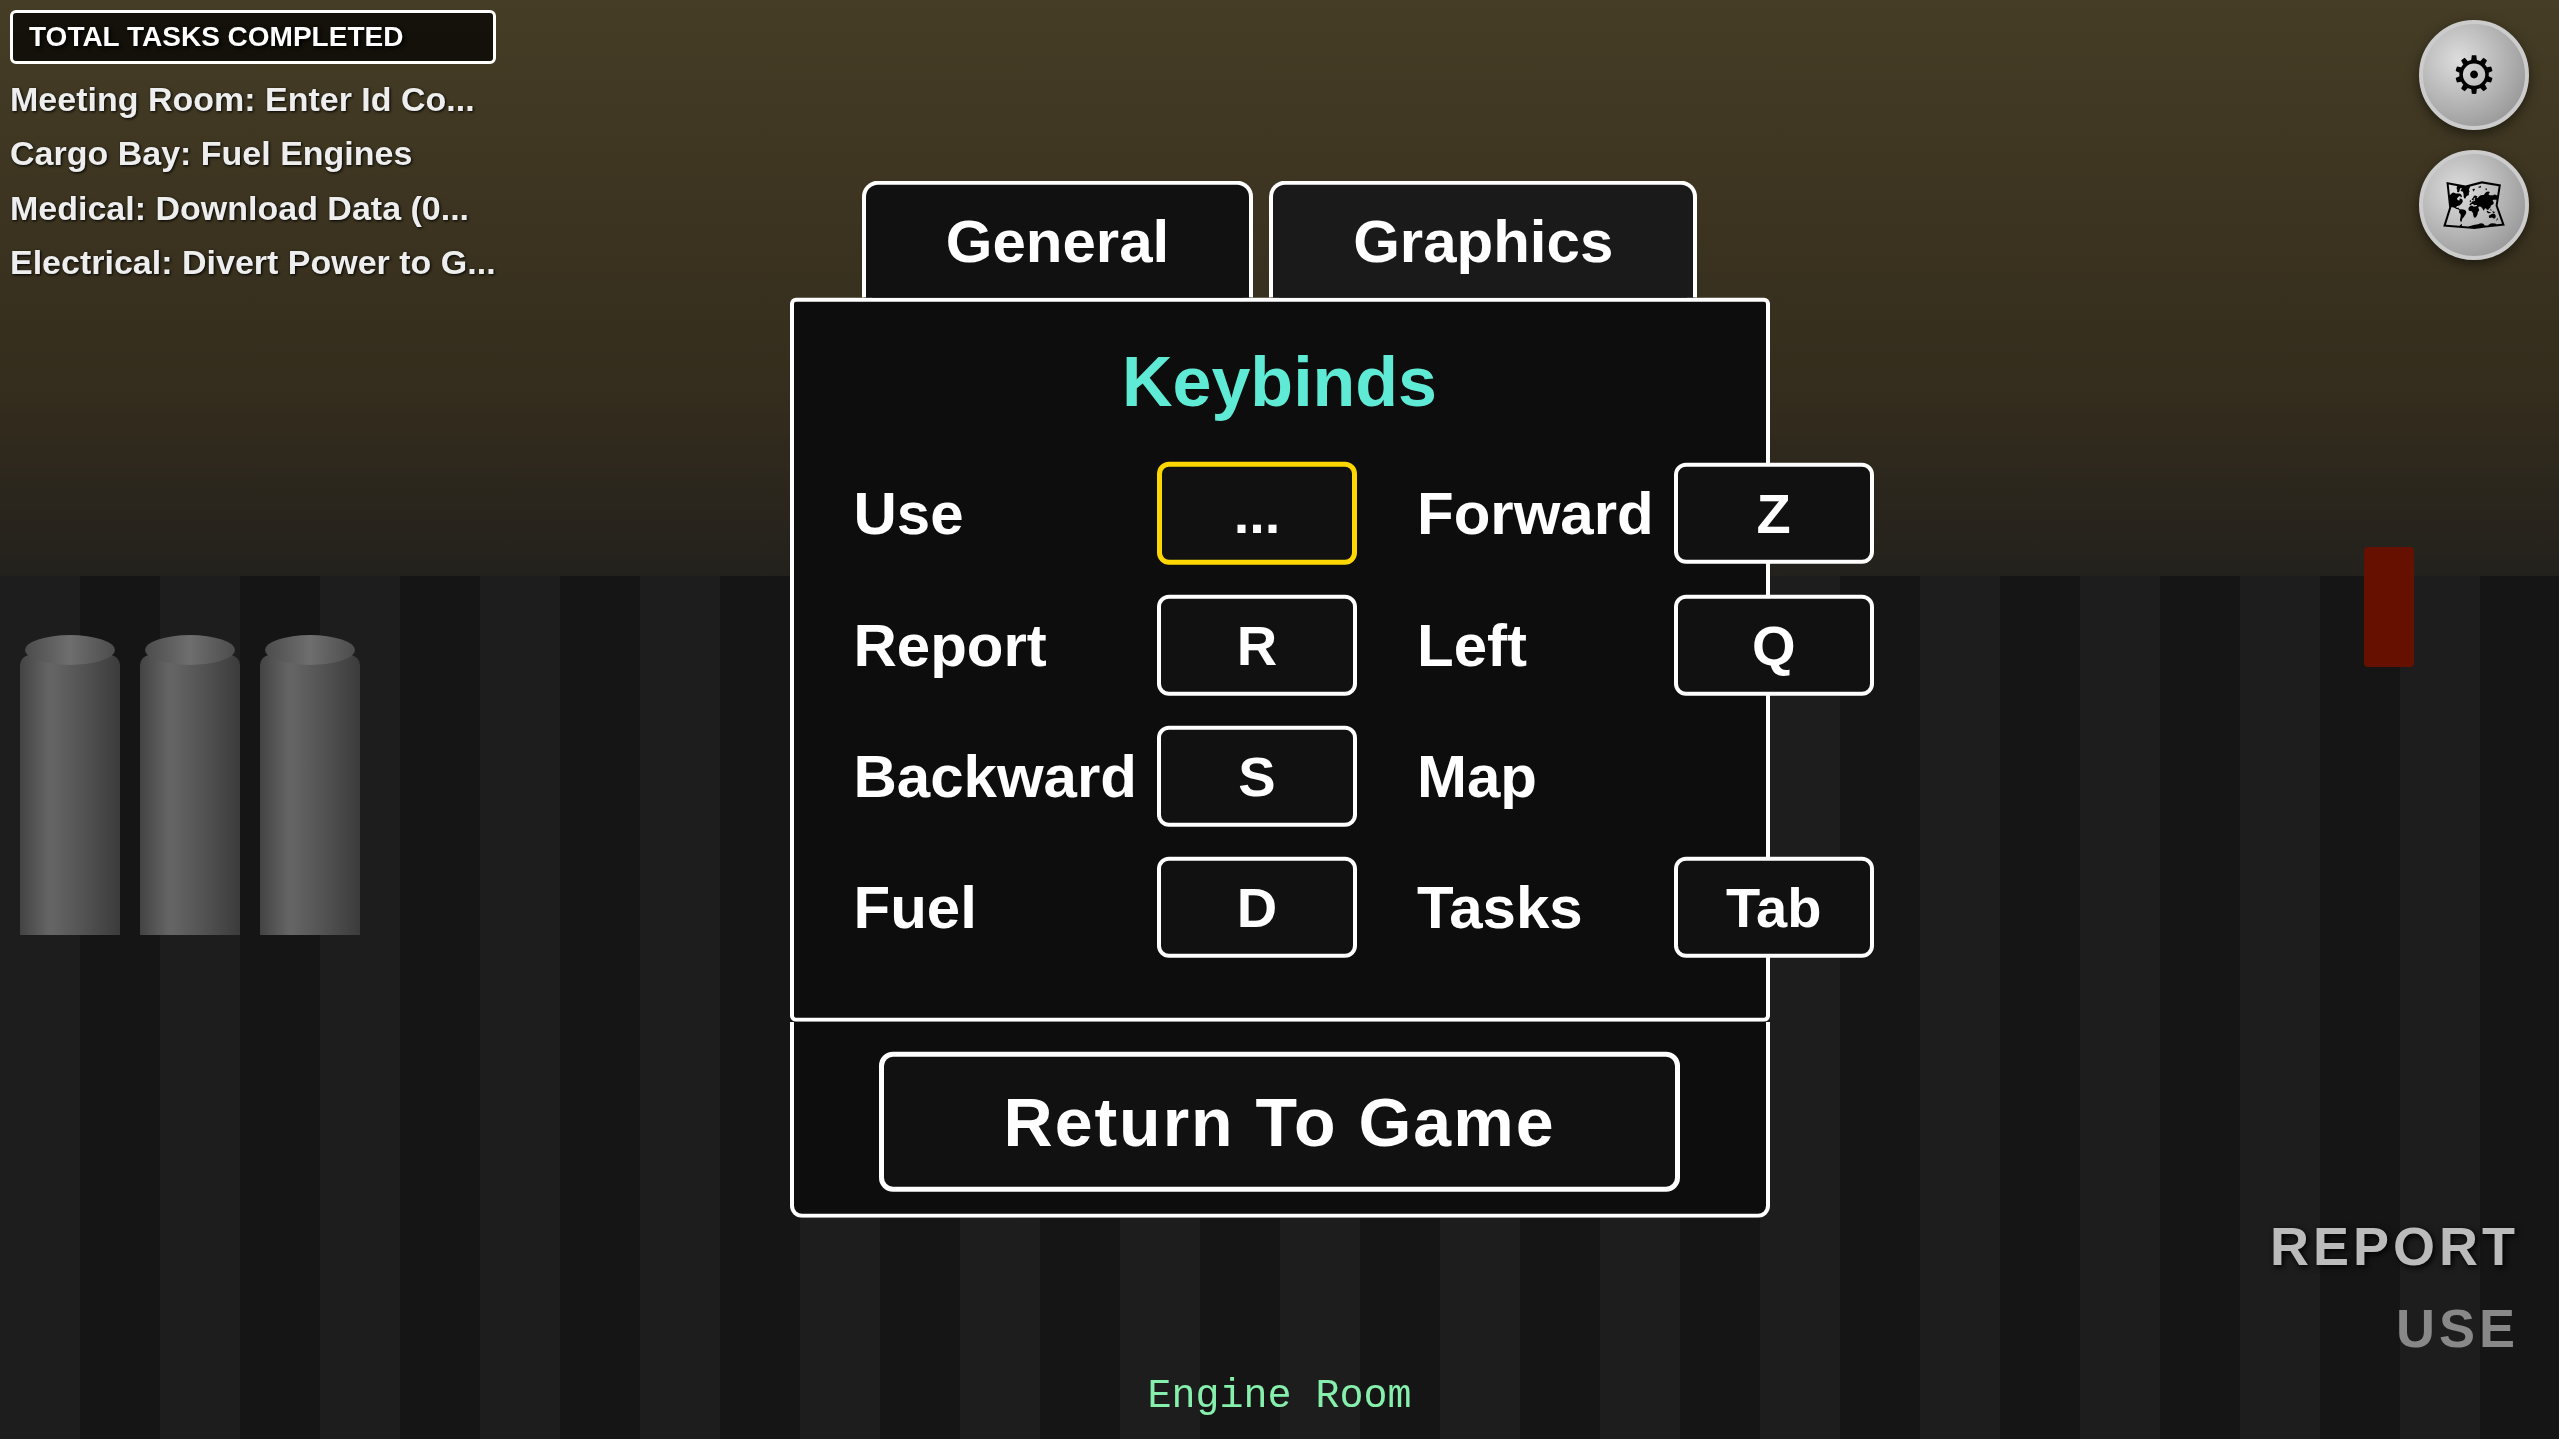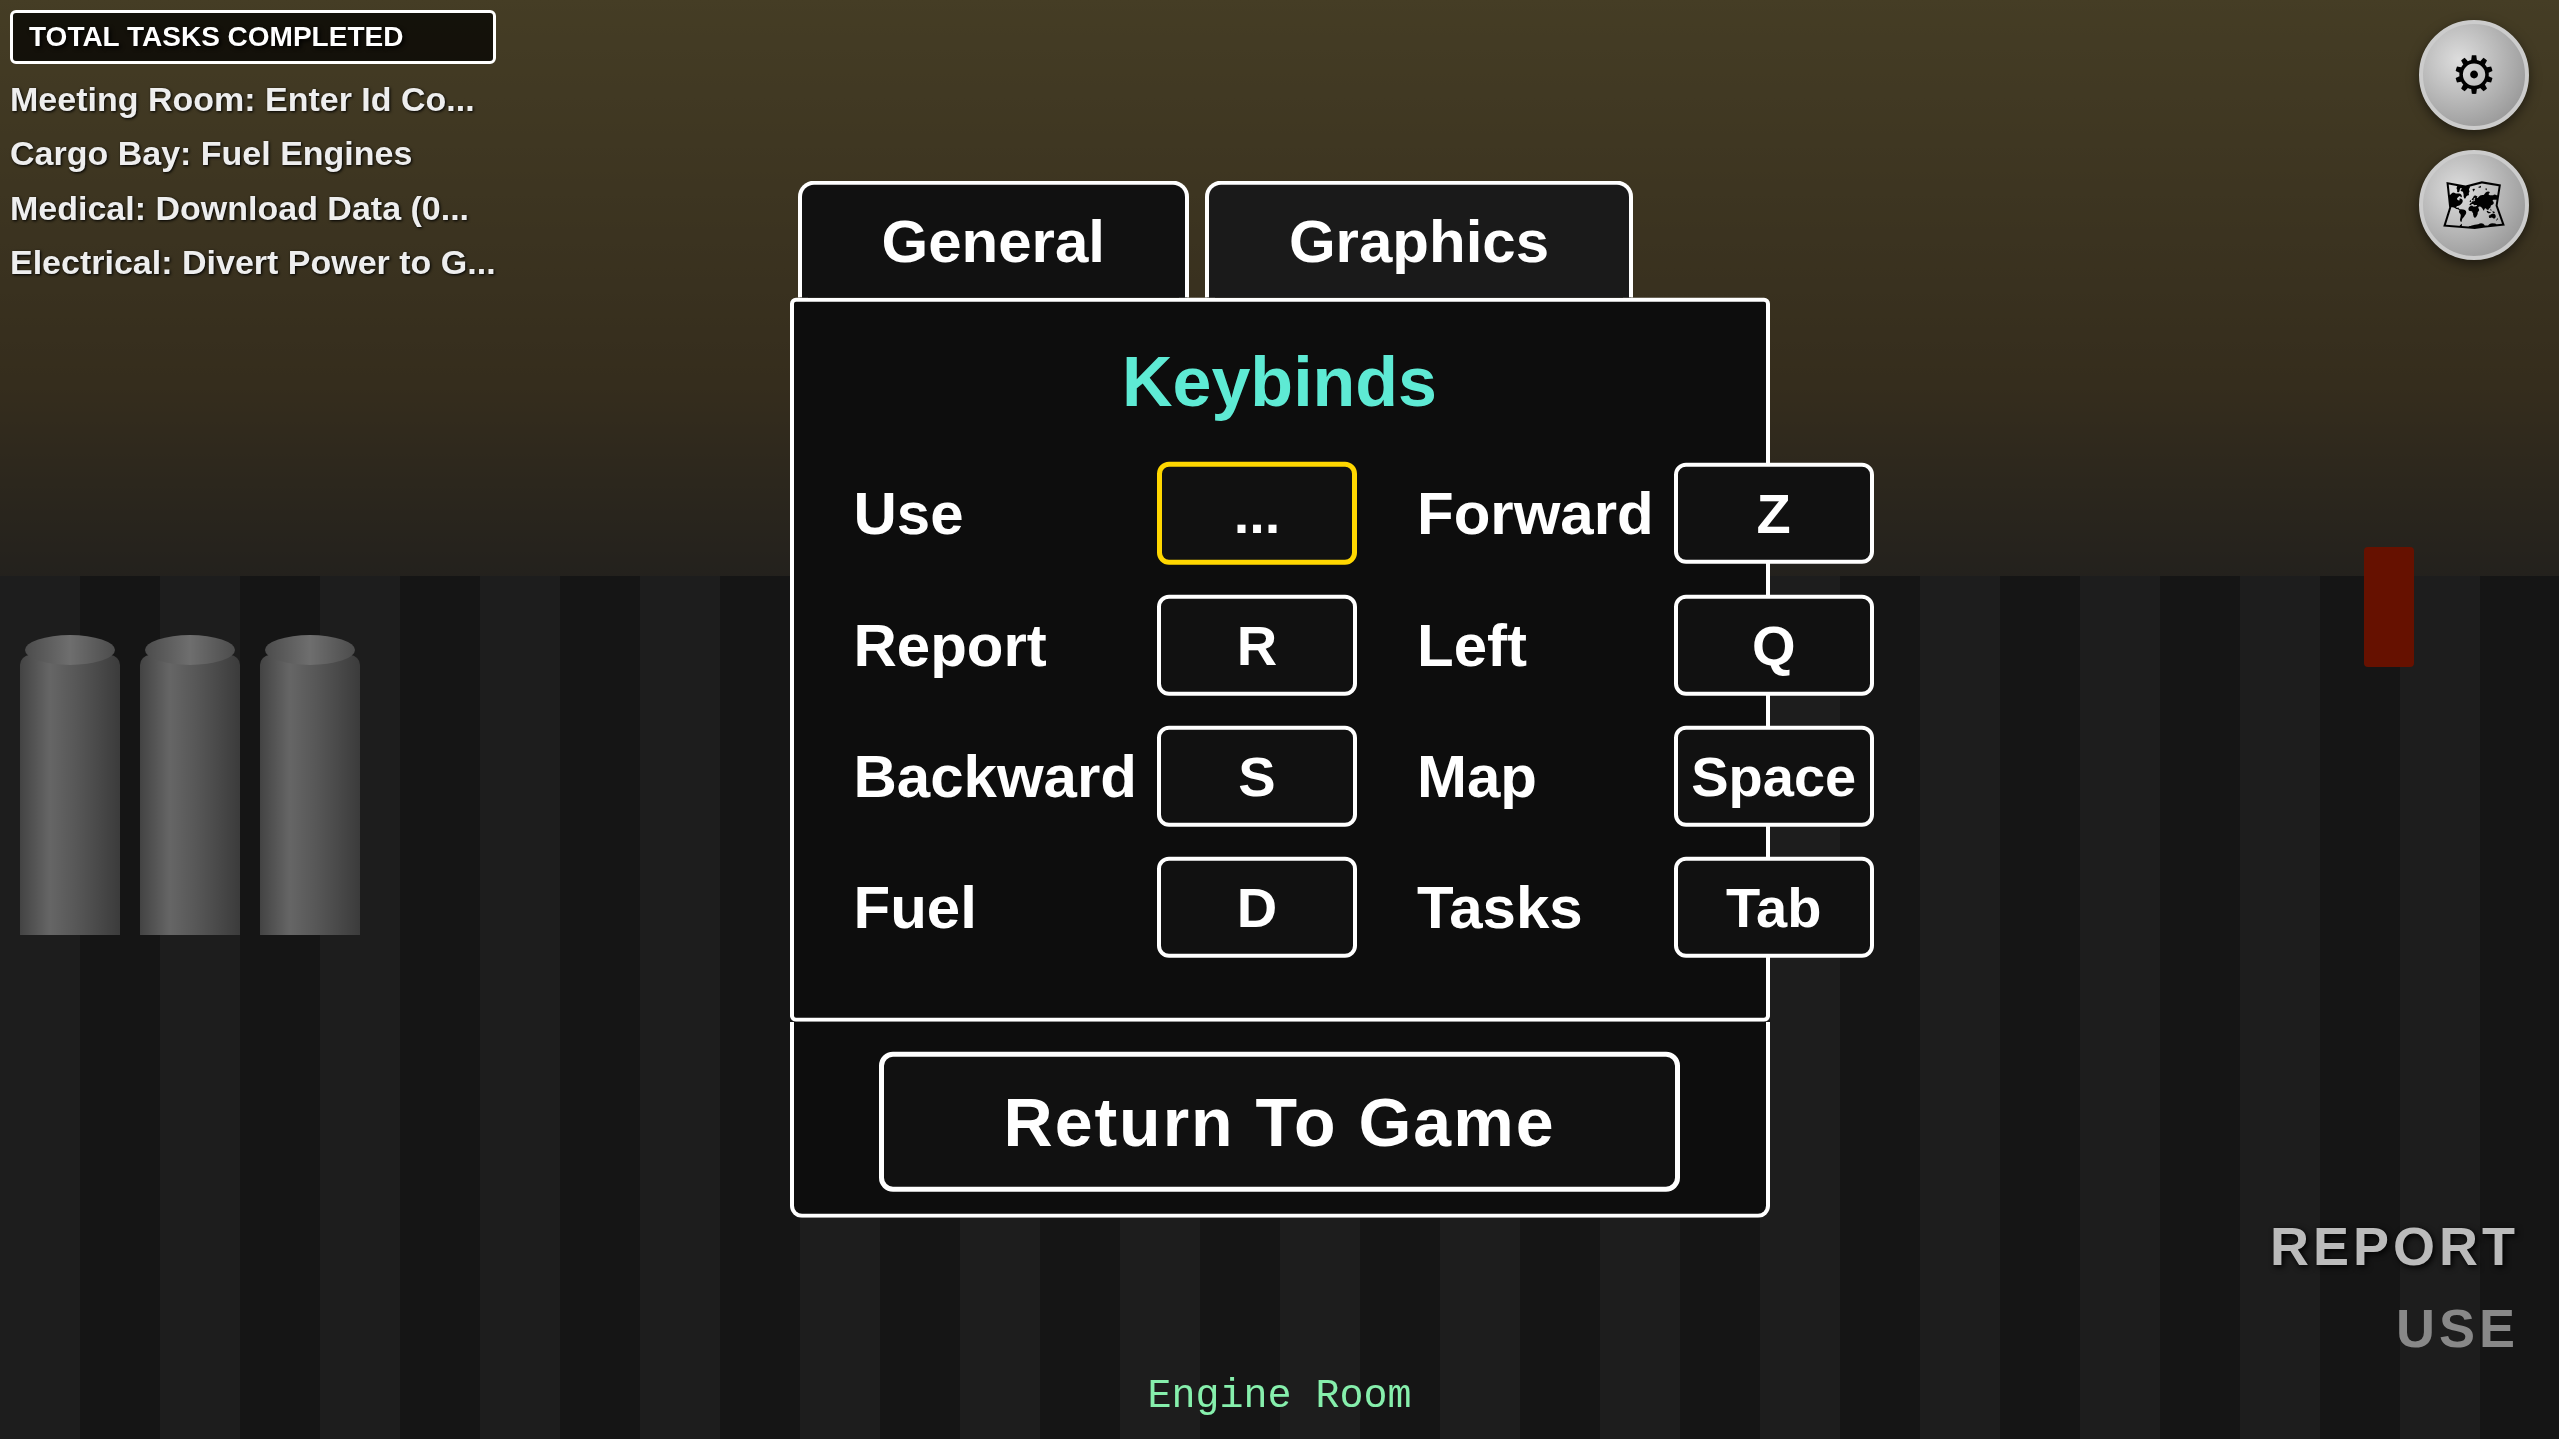--- a/index.html
+++ b/index.html
@@ -163,20 +163,21 @@
       top: 50%;
       left: 50%;
       transform: translate(-50%, -52%);
       z-index: 100;
       width: 980px;
     }
 
     .modal-tabs {
       display: flex;
       gap: 0;
+      justify-content: center;
       margin-bottom: 0;
     }
 
     .modal-tab {
       background: #1a1a1a;
       border: 4px solid #fff;
       border-bottom: none;
       border-radius: 16px 16px 0 0;
       padding: 22px 80px;
       font-size: 60px;
@@ -368,21 +369,20 @@
       </div>
 
 
       <div class="keybind-row">
         <span class="keybind-label">Backward</span>
         <div class="keybind-btn">S</div>
       </div>
 
       <div class="keybind-row">
         <span class="keybind-label">Map</span>
-        <div class="keybind-btn">Space</div>
       </div>
 
       <div class="keybind-row">
         <span class="keybind-label">Fuel</span>
         <div class="keybind-btn">D</div>
       </div>
 
       <div class="keybind-row">
         <span class="keybind-label">Tasks</span>
         <div class="keybind-btn">Tab</div>

